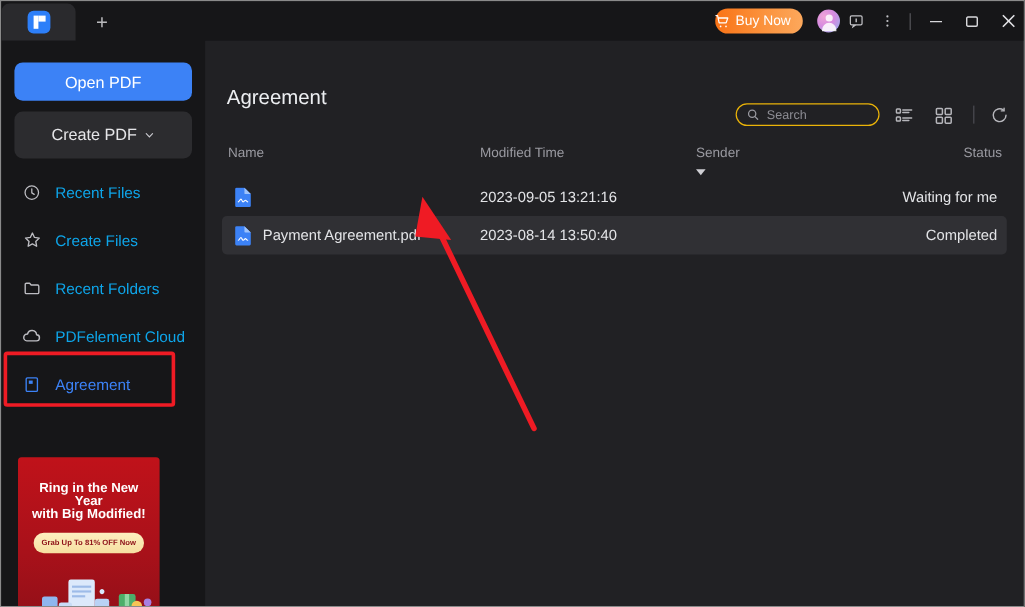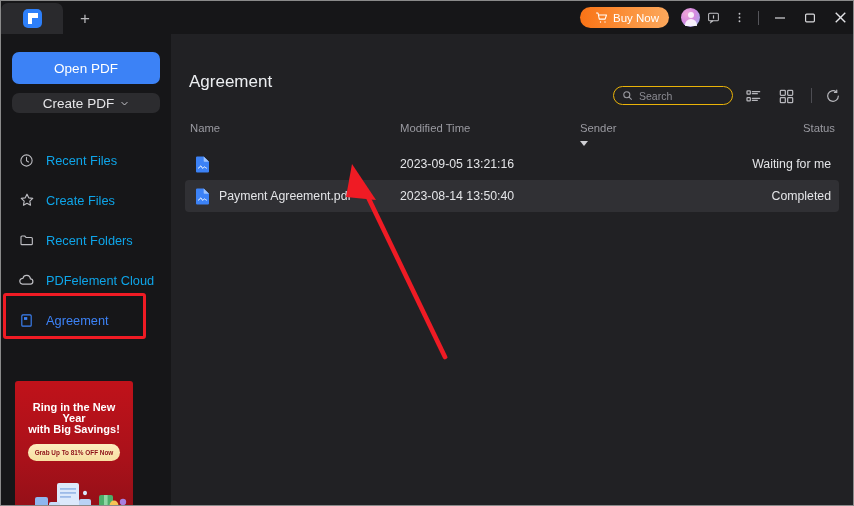--- a/index.html
+++ b/index.html
@@ -74,21 +74,21 @@
   }
   .title-right {
     margin-left: auto;
     display: flex;
     align-items: center;
     height: 33px;
     padding-right: 0px;
   }
   .buy-now {
     height: 21px;
-    padding: 0 10px 0 16px;
+    padding: 0 10px 0 0;
     border-radius: 11px;
     background: linear-gradient(90deg, #f97316 0%, #fb923c 55%, #fca85c 100%);
     color: #ffffff;
     font-size: 11.5px;
     display: flex;
     align-items: center;
     gap: 5px;
     white-space: nowrap;
   }
   .cart-ic { display: block; }
@@ -151,21 +151,21 @@
     border-radius: 7px;
     color: #fff;
     font-size: 13.5px;
     display: flex;
     align-items: center;
     justify-content: center;
   }
   .create-pdf {
     position: absolute;
     left: 11px; top: 59px;
-    width: 148px; height: 20px;
+    width: 148px; height: 39px;
     background: #2c2c2f;
     border-radius: 7px;
     color: #e6e6e9;
     font-size: 13.5px;
     display: flex;
     align-items: center;
     justify-content: center;
     gap: 6px;
   }
   .navlist {
@@ -462,21 +462,21 @@
             <rect x="8" y="6.6" width="5.2" height="4.4" fill="#3c82f6" stroke="none"></rect>
           </svg>
         </span>
         <span>Agreement</span>
       </div>
     </div>
 
     <div class="promo">
       <div class="promo-l1">
         <div>Ring in the New Year</div>
-        <div>with Big Savings!</div>
+        <div>with Big Modified!</div>
       </div>
       <div class="promo-cta">Grab Up To 81% OFF Now</div>
 
       <svg class="promo-art" viewBox="0 0 118 58">
         <ellipse cx="59" cy="52" rx="34" ry="6" fill="#7fa8e0" opacity="0.55"></ellipse>
         <rect x="42" y="14" width="22" height="26" rx="2" fill="#dce9fb"></rect>
         <rect x="45" y="19" width="16" height="1.8" fill="#9dbbe8"></rect>
         <rect x="45" y="23" width="16" height="1.8" fill="#9dbbe8"></rect>
         <rect x="45" y="27" width="11" height="1.8" fill="#9dbbe8"></rect>
         <rect x="20" y="28" width="13" height="20" rx="2" fill="#8fb6ee"></rect>

